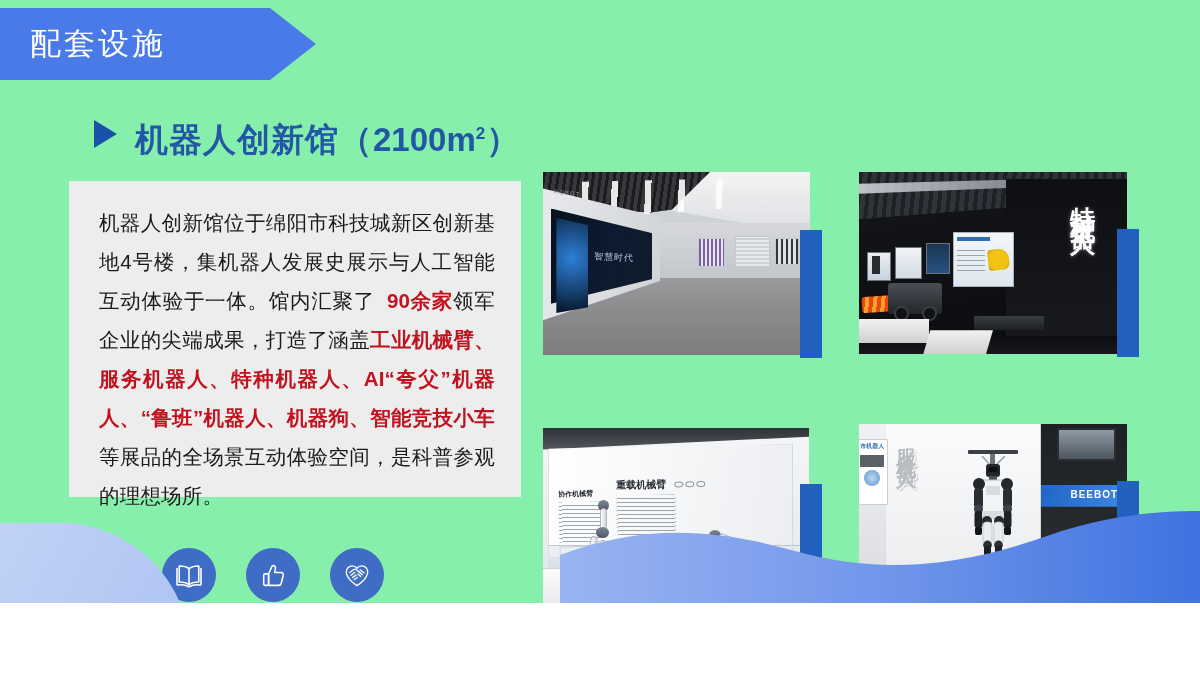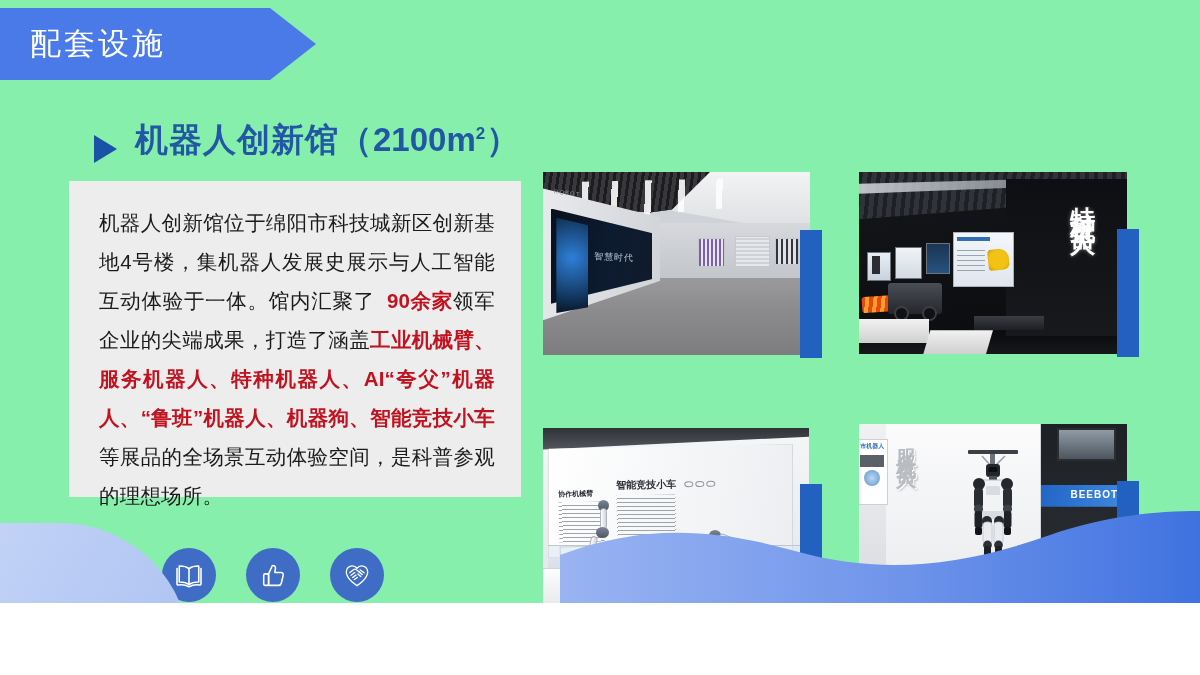--- a/index.html
+++ b/index.html
@@ -34,21 +34,21 @@
     letter-spacing: 3px;
     margin-left: 30px;
     white-space: nowrap;
   }
 
   
   .section-title-row {
     position: absolute;
     left: 62px; top: 118px;
     display: flex;
-    align-items: flex-end;
+    align-items: flex-start;
     padding-left: 32px;
   }
   .tri-bullet {
     width: 0; height: 0;
     border-left: 23px solid #1a52a8;
     border-top: 14px solid transparent;
     border-bottom: 14px solid transparent;
     margin-right: 18px;
     margin-top: 2px;
   }
@@ -463,21 +463,21 @@
       <div class="p3-bg"></div>
       <div class="p3-ceiling"></div>
       <div class="p3-wall"></div>
 
       <div class="p3-panel a">
         <div class="ph-title">协作机械臂</div>
         <div class="ph-lines"></div>
         <div class="p3-box"></div>
       </div>
       <div class="p3-panel b">
-        <div class="ph-title"><span class="big">智能竞技小车</span><span class="p3-dots"><i></i><i></i><i></i></span></div>
+        <div class="ph-title"><span class="big">重载机械臂</span><span class="p3-dots"><i></i><i></i><i></i></span></div>
         <div class="ph-lines"></div>
         <div class="p3-box"></div>
         <div class="p3-box"></div>
       </div>
 
       <div class="p3-arm" style="left:14%; top:40%; width:46px; height:70px;">
         <div class="joint" style="left:18px; top:0;  width:11px; height:11px;"></div>
         <div class="seg" style="left:20px; top:8px; width:7px;  height:22px;"></div>
         <div class="joint" style="left:16px; top:27px; width:13px; height:11px;"></div>
         <div class="seg" style="left:9px;  top:36px; width:7px;  height:22px; transform:rotate(12deg);"></div>

